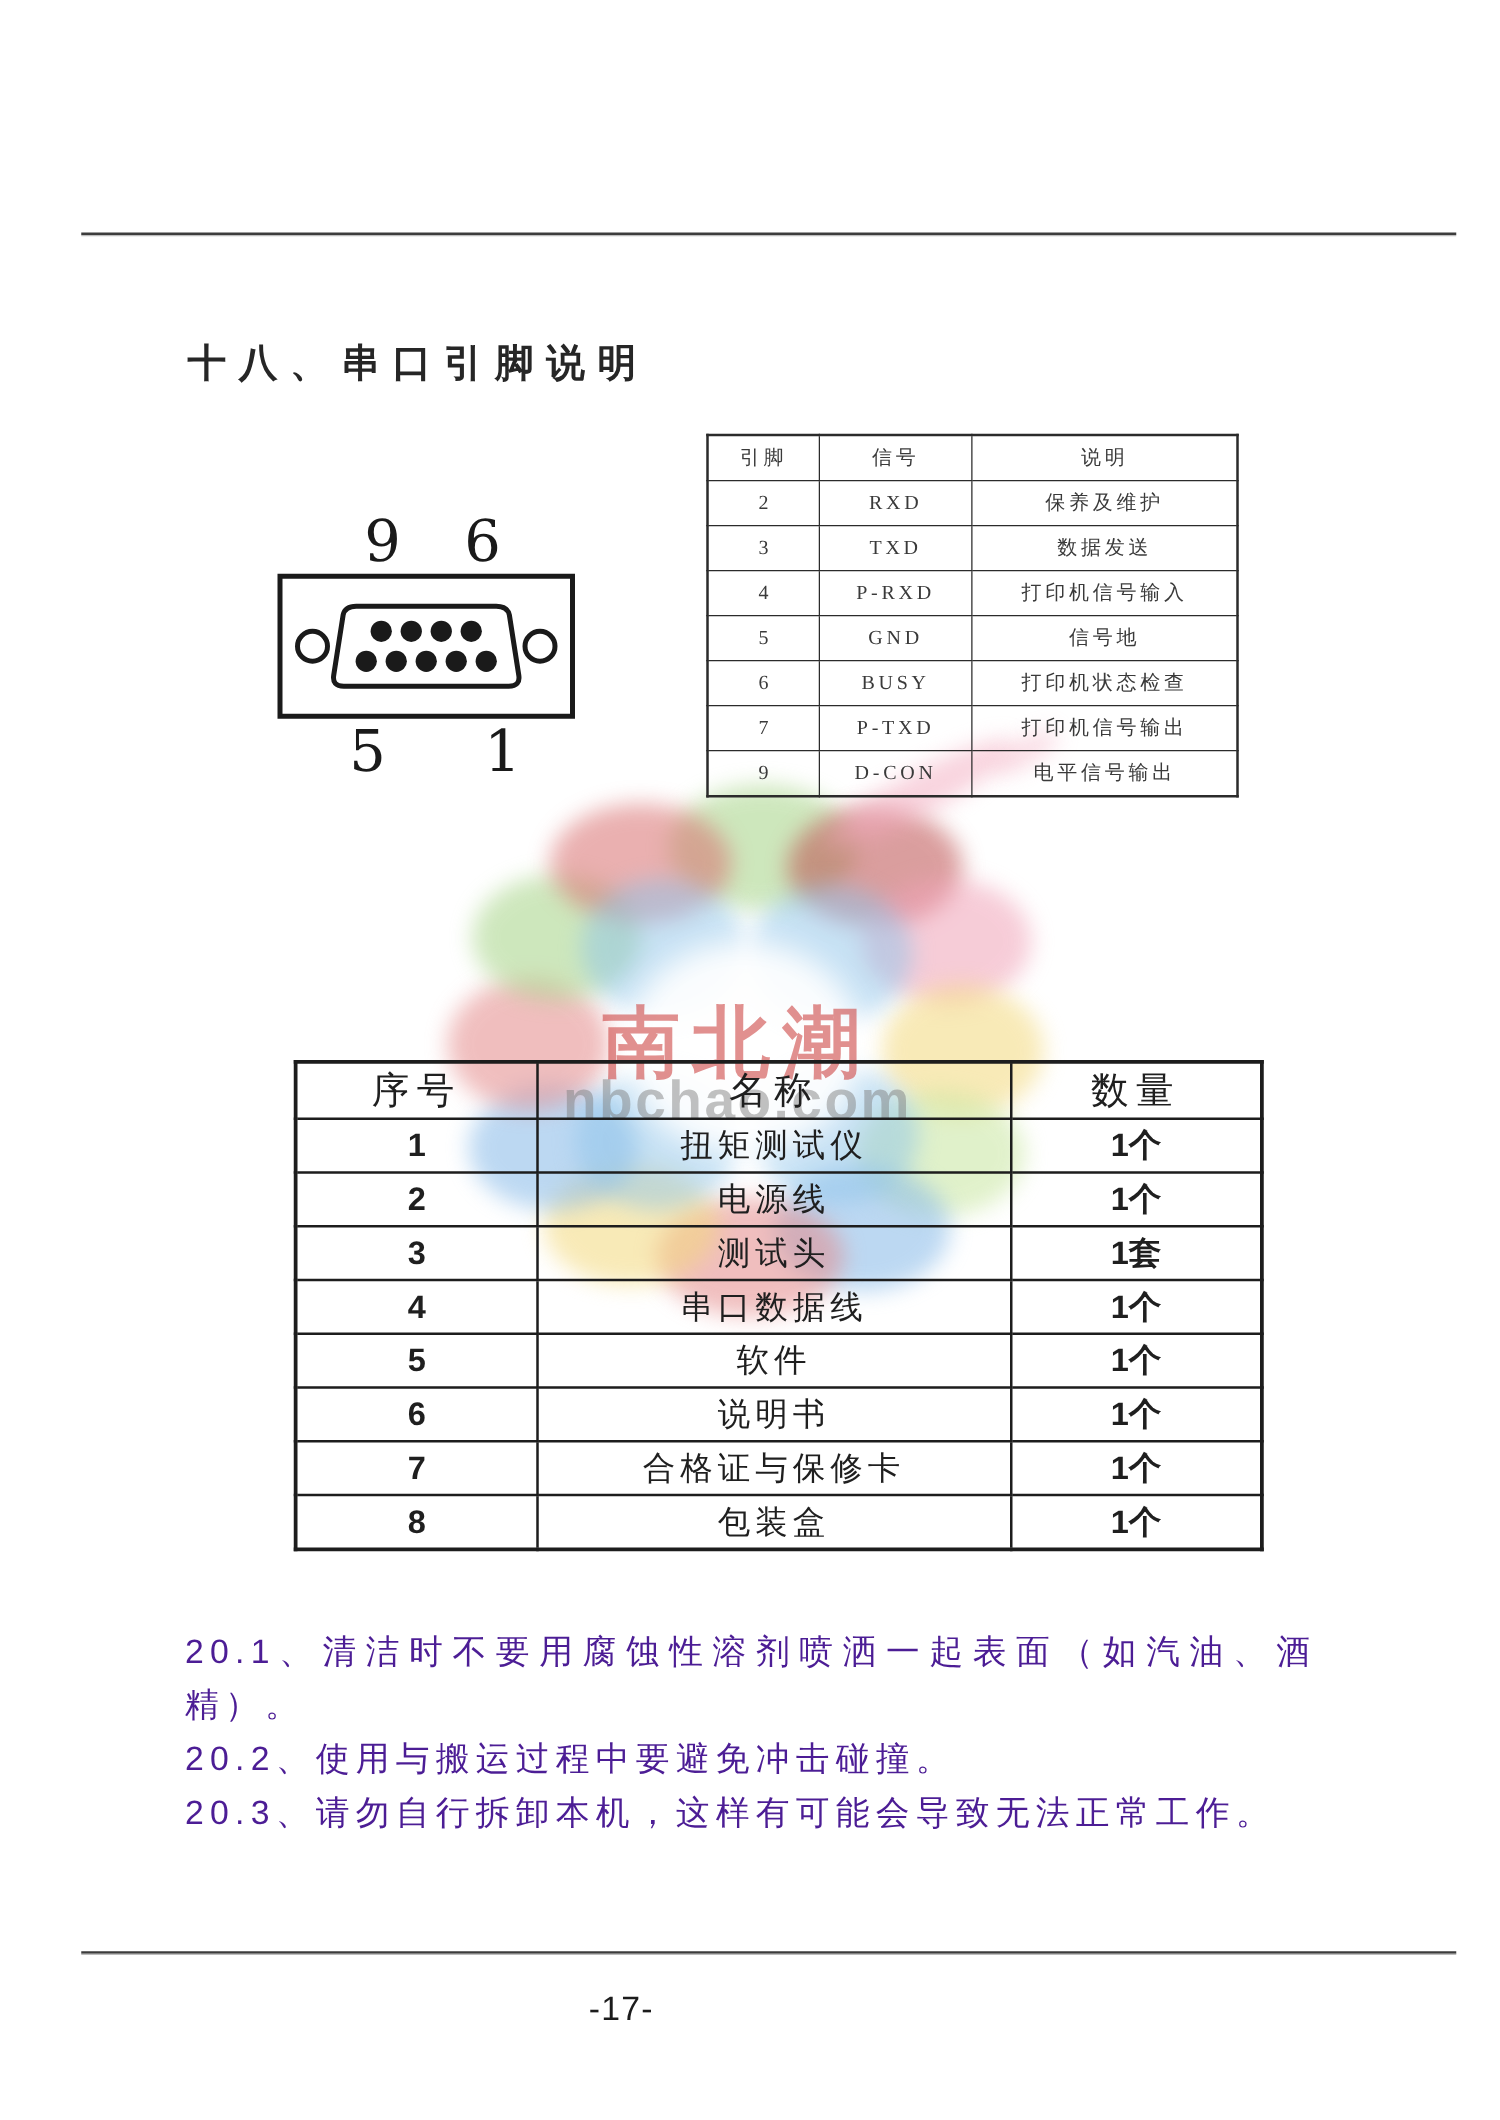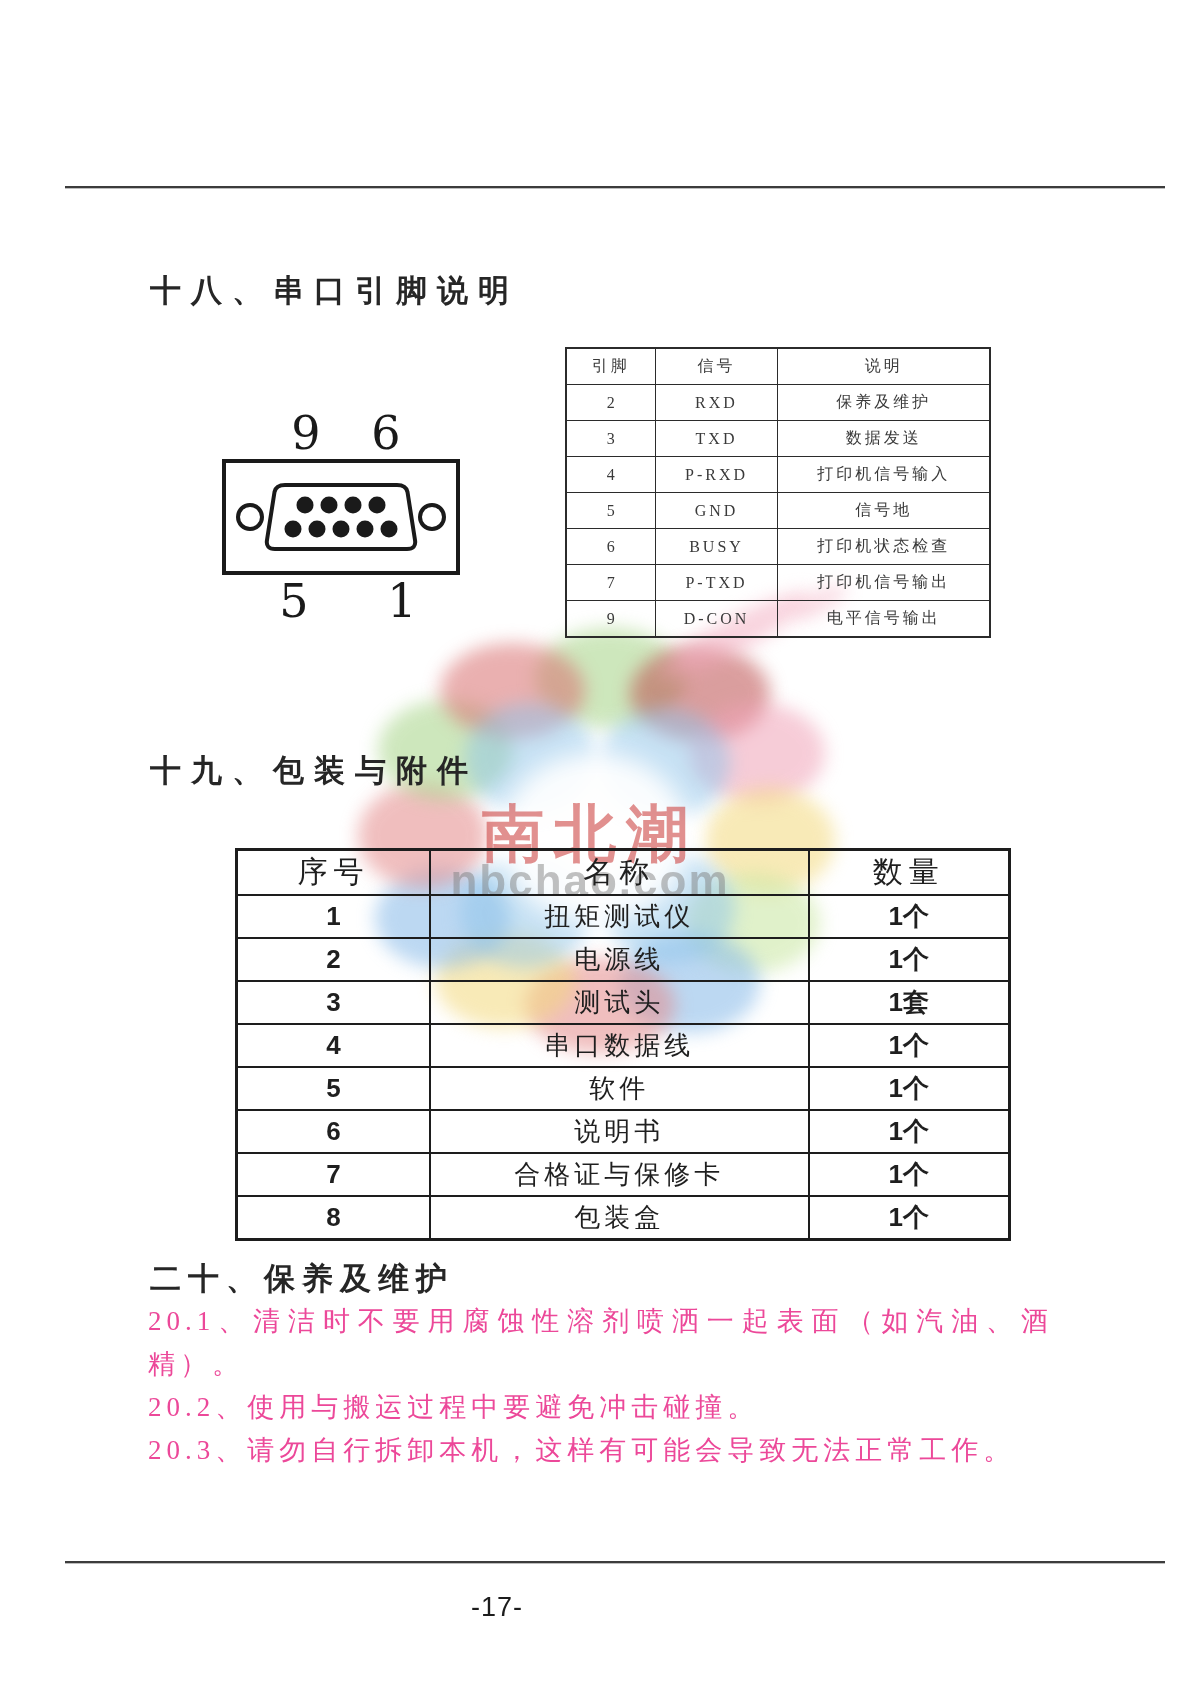--- a/index.html
+++ b/index.html
@@ -30,22 +30,22 @@
   
   #acc-table-wrap{position:absolute;left:235px;top:848px;width:776px;}
   #acc-table{border:3px solid #1d1d1d;}
   #acc-table th,#acc-table td{border:2px solid #1d1d1d;text-align:center;height:39px;color:#1f1f1f;}
   #acc-table th{font-family:"Liberation Serif",serif;font-weight:normal;font-size:30px;letter-spacing:6px;}
   #acc-table td:nth-child(2){font-family:"Liberation Serif",serif;font-size:26px;letter-spacing:4px;}
   #acc-table td:nth-child(1),#acc-table td:nth-child(3){font-family:"Liberation Sans",sans-serif;font-size:26px;font-weight:600;}
 
   
   #maint-paras{position:absolute;left:148px;top:1300px;width:905px;}
-  .para{font-family:Liberation Serif, serif;font-size:27px;letter-spacing:5px;line-height:43px;
-        color:#ec4899;text-align:justify;margin:0;}
+  .para{font-family:Liberation Sans, sans-serif;font-size:27px;letter-spacing:5px;line-height:43px;
+        color:#4c1d95;text-align:justify;margin:0;}
 
   #page-number{position:absolute;left:0;top:1592px;width:994px;text-align:center;
                font-size:27px;letter-spacing:1px;color:#1c1c1c;}
 
   
   #watermark{position:absolute;left:350px;top:628px;width:490px;height:425px;pointer-events:none;}
   .blob{position:absolute;border-radius:50%;filter:blur(9px);opacity:.55;}
   .wm-text{position:absolute;left:390px;width:400px;text-align:center;pointer-events:none;white-space:nowrap;}
   #wm-brand{top:792px;font-size:62px;font-weight:700;letter-spacing:10px;color:rgba(205,70,68,.60);
             font-family:"Liberation Serif",serif;}
@@ -160,21 +160,20 @@
           </tr>
           <tr>
             <td>9</td>
             <td>D-CON</td>
             <td>电平信号输出</td>
           </tr>
         </tbody>
     </table>
   </div>
 
-  <div id="title-19" class="sec-title">十九、包装与附件</div>
 
   <div id="acc-table-wrap">
     <table id="acc-table">
       <colgroup>
           <col style="width:25%">
           <col style="width:49%">
           <col style="width:26%">
         </colgroup>
       <thead>
           <tr>
@@ -221,21 +220,20 @@
           </tr>
           <tr>
             <td>8</td>
             <td>包装盒</td>
             <td>1个</td>
           </tr>
         </tbody>
     </table>
   </div>
 
-  <div id="title-20" class="sec-title">二十、保养及维护</div>
   <div id="maint-paras">
       <div class="para">20.1、清洁时不要用腐蚀性溶剂喷洒一起表面（如汽油、酒精）。</div>
       <div class="para">20.2、使用与搬运过程中要避免冲击碰撞。</div>
       <div class="para">20.3、请勿自行拆卸本机，这样有可能会导致无法正常工作。</div>
     </div>
 
   <div id="rule-bottom" class="rule"></div>
   <div id="page-number">-17-</div>
 
 </div>

